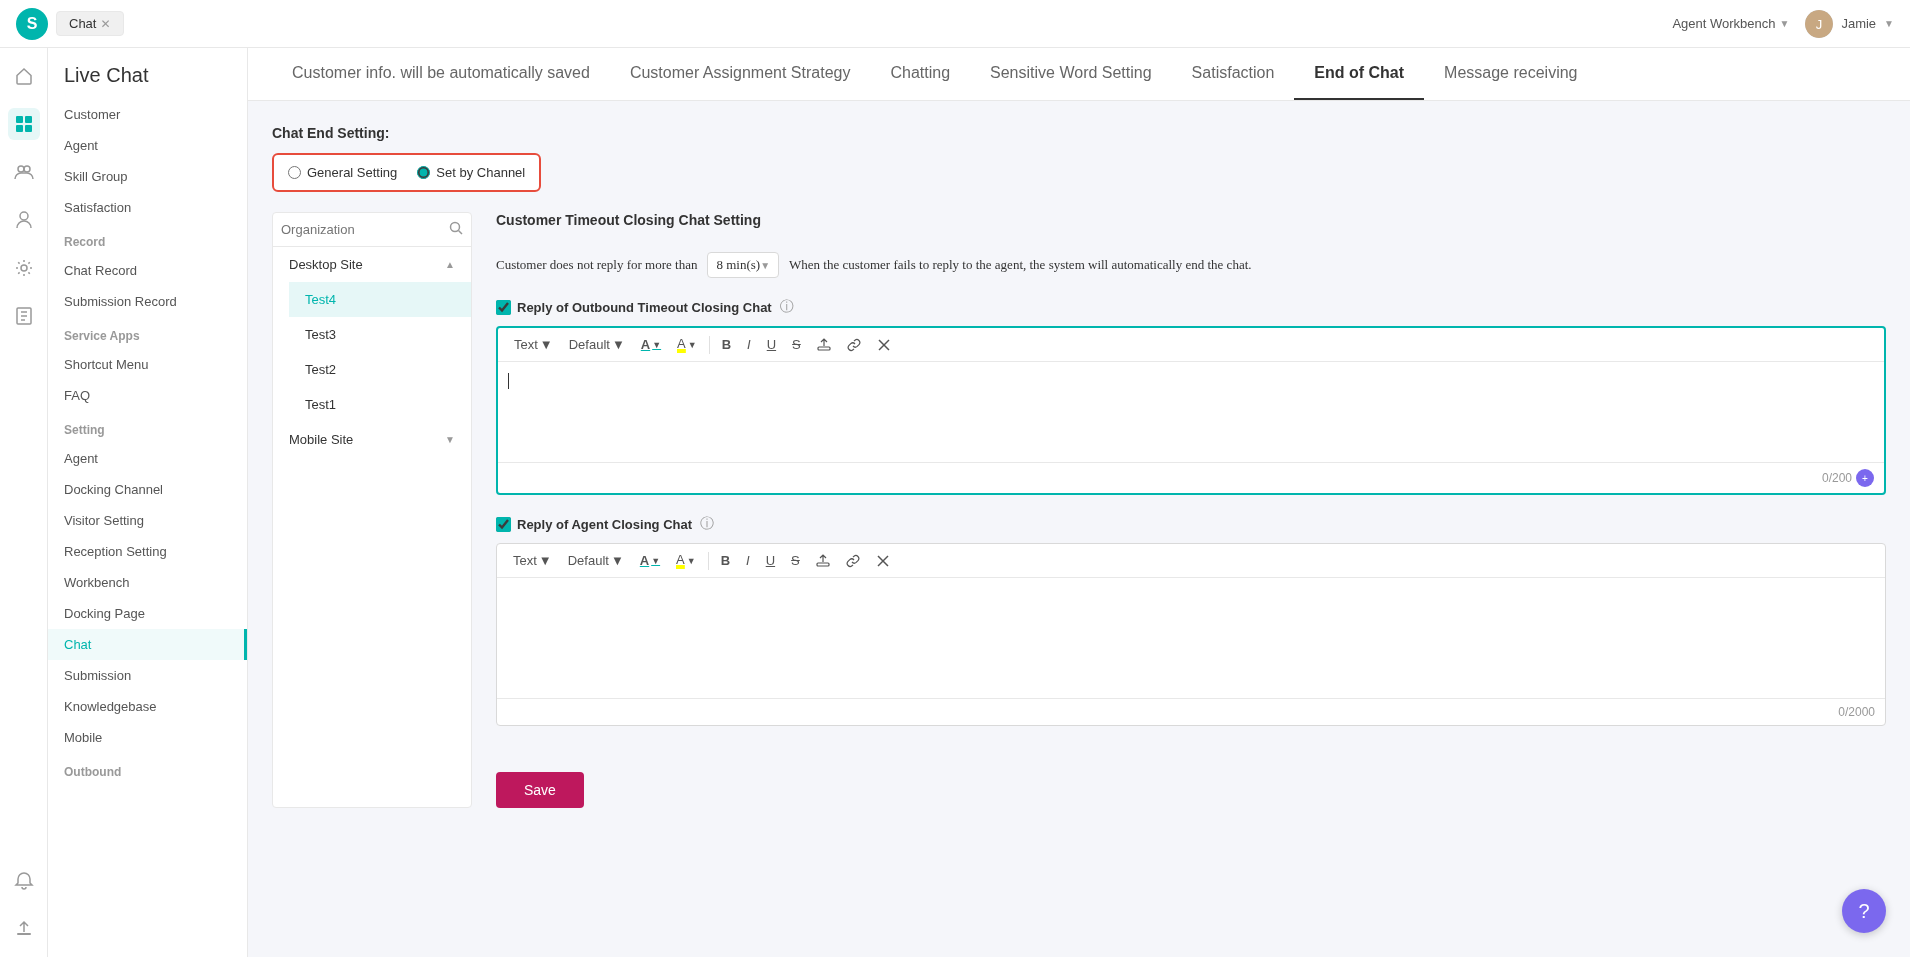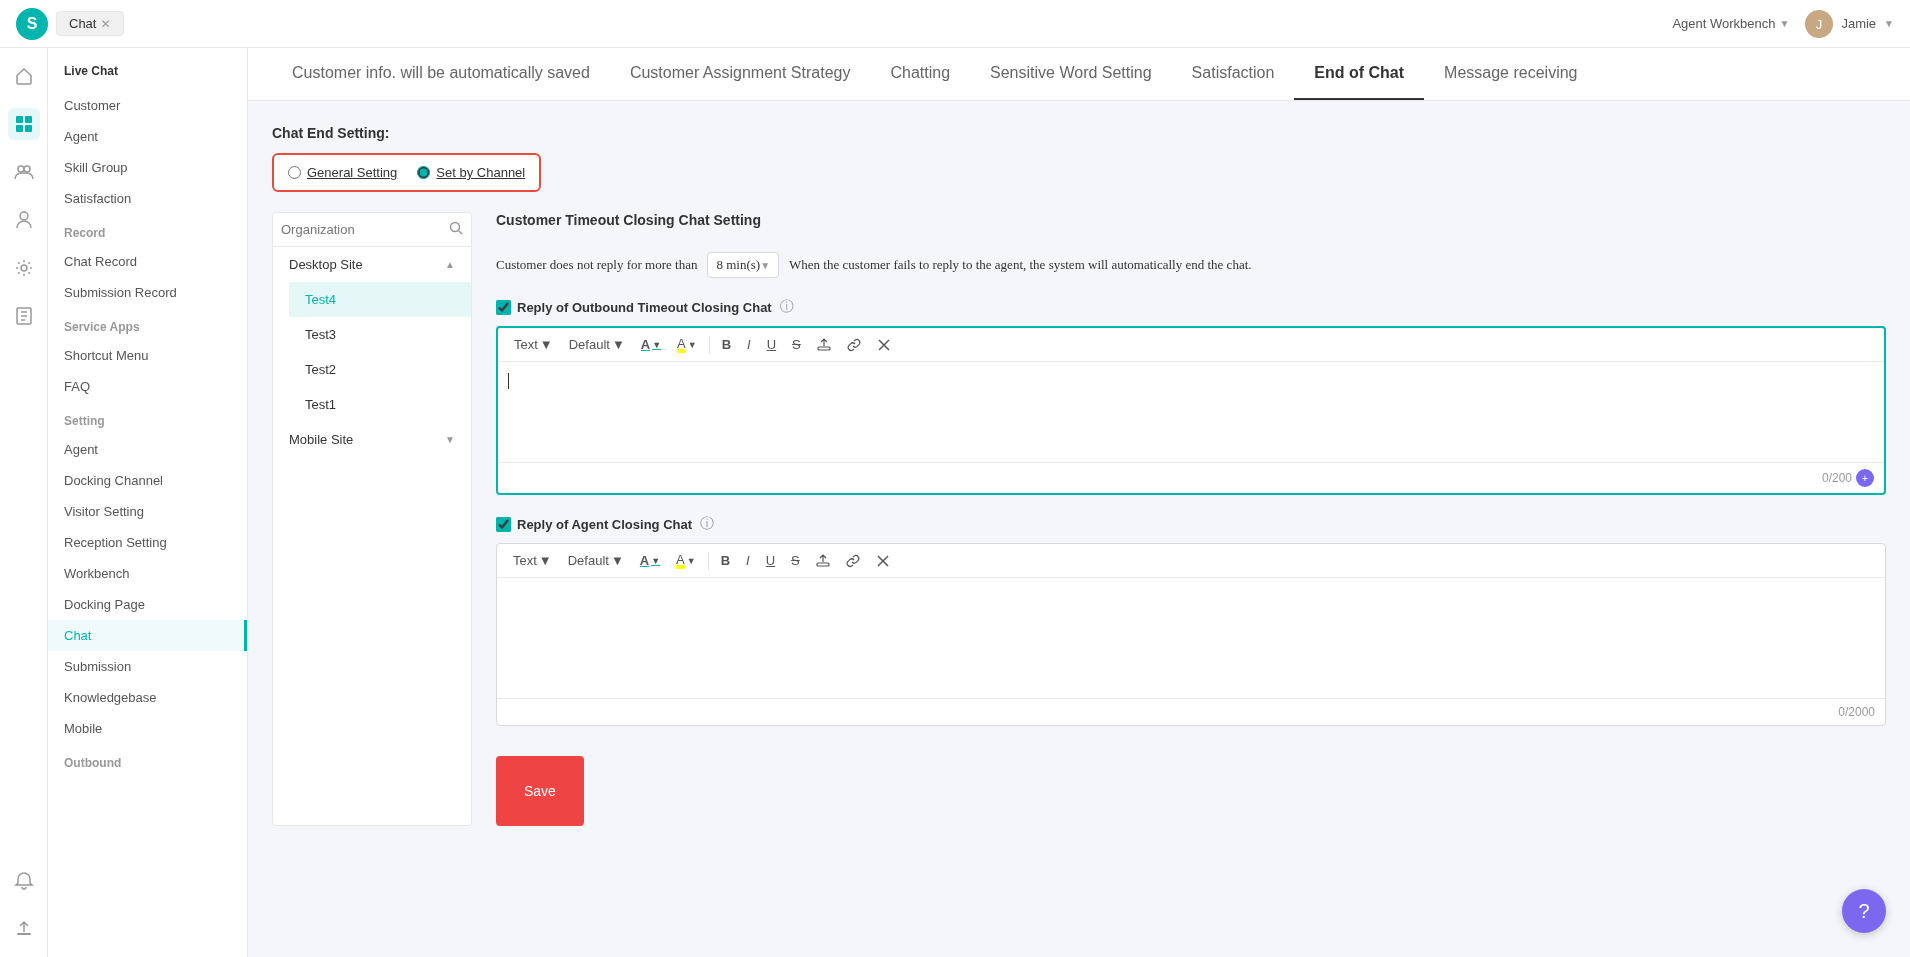--- a/index.html
+++ b/index.html
@@ -19,40 +19,40 @@
     
     .main-layout { display: flex; flex: 1; overflow: hidden; }
 
     
     .icon-sidebar { width: 48px; background: #fff; border-right: 1px solid #e8e8e8; display: flex; flex-direction: column; align-items: center; padding: 12px 0; gap: 16px; flex-shrink: 0; }
     .icon-sidebar-item { width: 32px; height: 32px; display: flex; align-items: center; justify-content: center; border-radius: 6px; cursor: pointer; color: #999; font-size: 18px; }
     .icon-sidebar-item.active { color: #00b5ad; background: #e6f7f7; }
 
     
     .left-nav { width: 200px; background: #fff; border-right: 1px solid #e8e8e8; overflow-y: auto; padding: 16px 0; flex-shrink: 0; }
-    .nav-title { font-size: 12px; font-weight: 700; padding: 0 16px 12px; }
+    .nav-title { font-size: 20px; font-weight: 400; padding: 0 16px 12px; }
     .nav-section-label { font-size: 12px; color: #999; font-weight: 600; padding: 12px 16px 6px; text-transform: none; }
     .nav-item { padding: 8px 16px; cursor: pointer; font-size: 13px; color: #555; display: block; }
     .nav-item.active { color: #00b5ad; border-right: 3px solid #00b5ad; background: #f0fafa; }
 
     
     .content-area { flex: 1; overflow-y: auto; background: #f5f6fa; }
 
     
     .tabs-bar { background: #fff; border-bottom: 1px solid #e8e8e8; display: flex; padding: 0 24px; }
     .tab-btn { padding: 16px 20px; cursor: pointer; font-size: 16px; color: #666; border-bottom: 2px solid transparent; white-space: nowrap; }
     .tab-btn.active { color: #333; font-weight: 600; border-bottom-color: #333; }
 
     
     .page-content { padding: 24px; }
 
     
     .section-label { font-size: 14px; font-weight: 600; margin-bottom: 12px; color: #333; }
 
-    .radio-group { display: flex; align-items: center; gap: 20px; padding: 10px 14px; border: 2px solid #e74c3c; border-radius: 6px; display: inline-flex; margin-bottom: 20px; background: #fff; text-decoration: underline; }
+    .radio-group { display: flex; align-items: center; gap: 20px; padding: 10px 14px; border: 2px solid #e74c3c; border-radius: 6px; display: inline-flex; margin-bottom: 20px; background: #fff; }
     .radio-option { display: flex; align-items: center; gap: 6px; cursor: pointer; font-size: 13px; }
     .radio-option input[type=radio] { accent-color: #00b5ad; }
 
     
     .two-col { display: flex; gap: 24px; }
 
     
     .org-panel { width: 200px; flex-shrink: 0; background: #fff; border: 1px solid #e8e8e8; border-radius: 4px; overflow: hidden; }
     .org-search { display: flex; align-items: center; padding: 8px; border-bottom: 1px solid #e8e8e8; gap: 4px; }
     .org-search input { flex: 1; border: none; outline: none; font-size: 13px; color: #333; }
@@ -83,21 +83,21 @@
     .toolbar-btn { padding: 2px 6px; cursor: pointer; font-size: 13px; color: #555; border: none; background: none; display: flex; align-items: center; gap: 2px; border-radius: 3px; }
     .toolbar-sep { width: 1px; height: 18px; background: #e0e0e0; margin: 0 2px; }
     .editor-body { min-height: 100px; padding: 10px; position: relative; }
     .cursor-blink { display: inline-block; width: 1px; height: 16px; background: #333; vertical-align: middle; animation: blink 1s step-end infinite; }
     @keyframes blink { 0%,100%{opacity:1;} 50%{opacity:0;} }
     .editor-footer { display: flex; justify-content: flex-end; align-items: center; padding: 6px 10px; border-top: 1px solid #e8e8e8; font-size: 12px; color: #999; gap: 4px; }
     .char-counter { font-size: 12px; color: #999; }
     .counter-icon { width: 18px; height: 18px; border-radius: 50%; background: #7b68ee; display: flex; align-items: center; justify-content: center; color: #fff; font-size: 10px; cursor: pointer; }
 
     
-    .save-btn { background: #ef4444; color: #fff; border: none; padding: 27px 28px; border-radius: 4px; font-size: 14px; cursor: pointer; margin-top: 10px; }
+    .save-btn { background: #be185d; color: #fff; border: none; padding: 10px 28px; border-radius: 4px; font-size: 14px; cursor: pointer; margin-top: 26px; }
 
     
     .help-btn { position: fixed; bottom: 24px; right: 24px; width: 44px; height: 44px; border-radius: 50%; background: #7b68ee; display: flex; align-items: center; justify-content: center; color: #fff; font-size: 20px; cursor: pointer; box-shadow: 0 2px 8px rgba(0,0,0,0.2); }
 
     
     .notif-icon { position: relative; }
 
     .dropdown-arrow { font-size: 10px; color: #999; }
   </style>
 </head>

